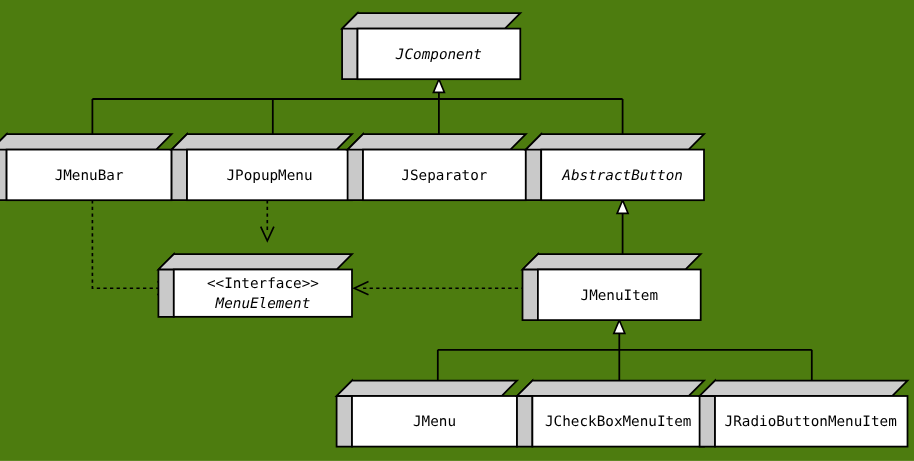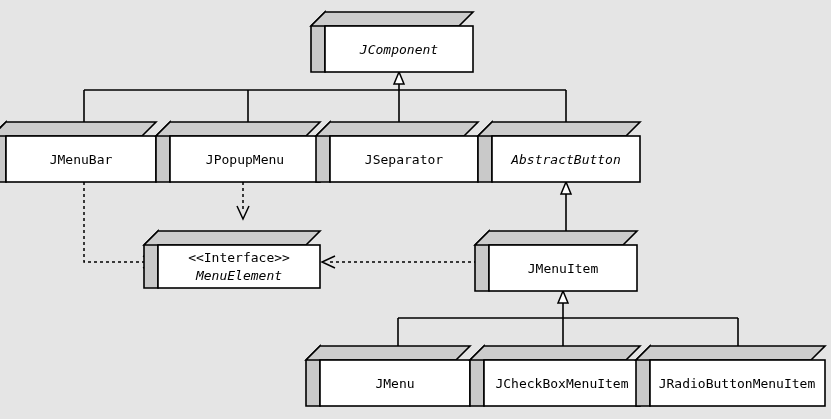--- a/index.html
+++ b/index.html
@@ -10,21 +10,21 @@
   body {
     width: 831px;
     height: 419px;
     overflow: hidden;
     font-family: "DejaVu Sans Mono", monospace;
   }
   #diagram-root {
     position: relative;
     width: 831px;
     height: 419px;
-    background: #e5e5e5;
+    background: #4d7c0f;
   }
   svg#uml-canvas {
     display: block;
     width: 831px;
     height: 419px;
   }
   .box-front {
     fill: #ffffff;
     stroke: #000000;
     stroke-width: 1.6;

